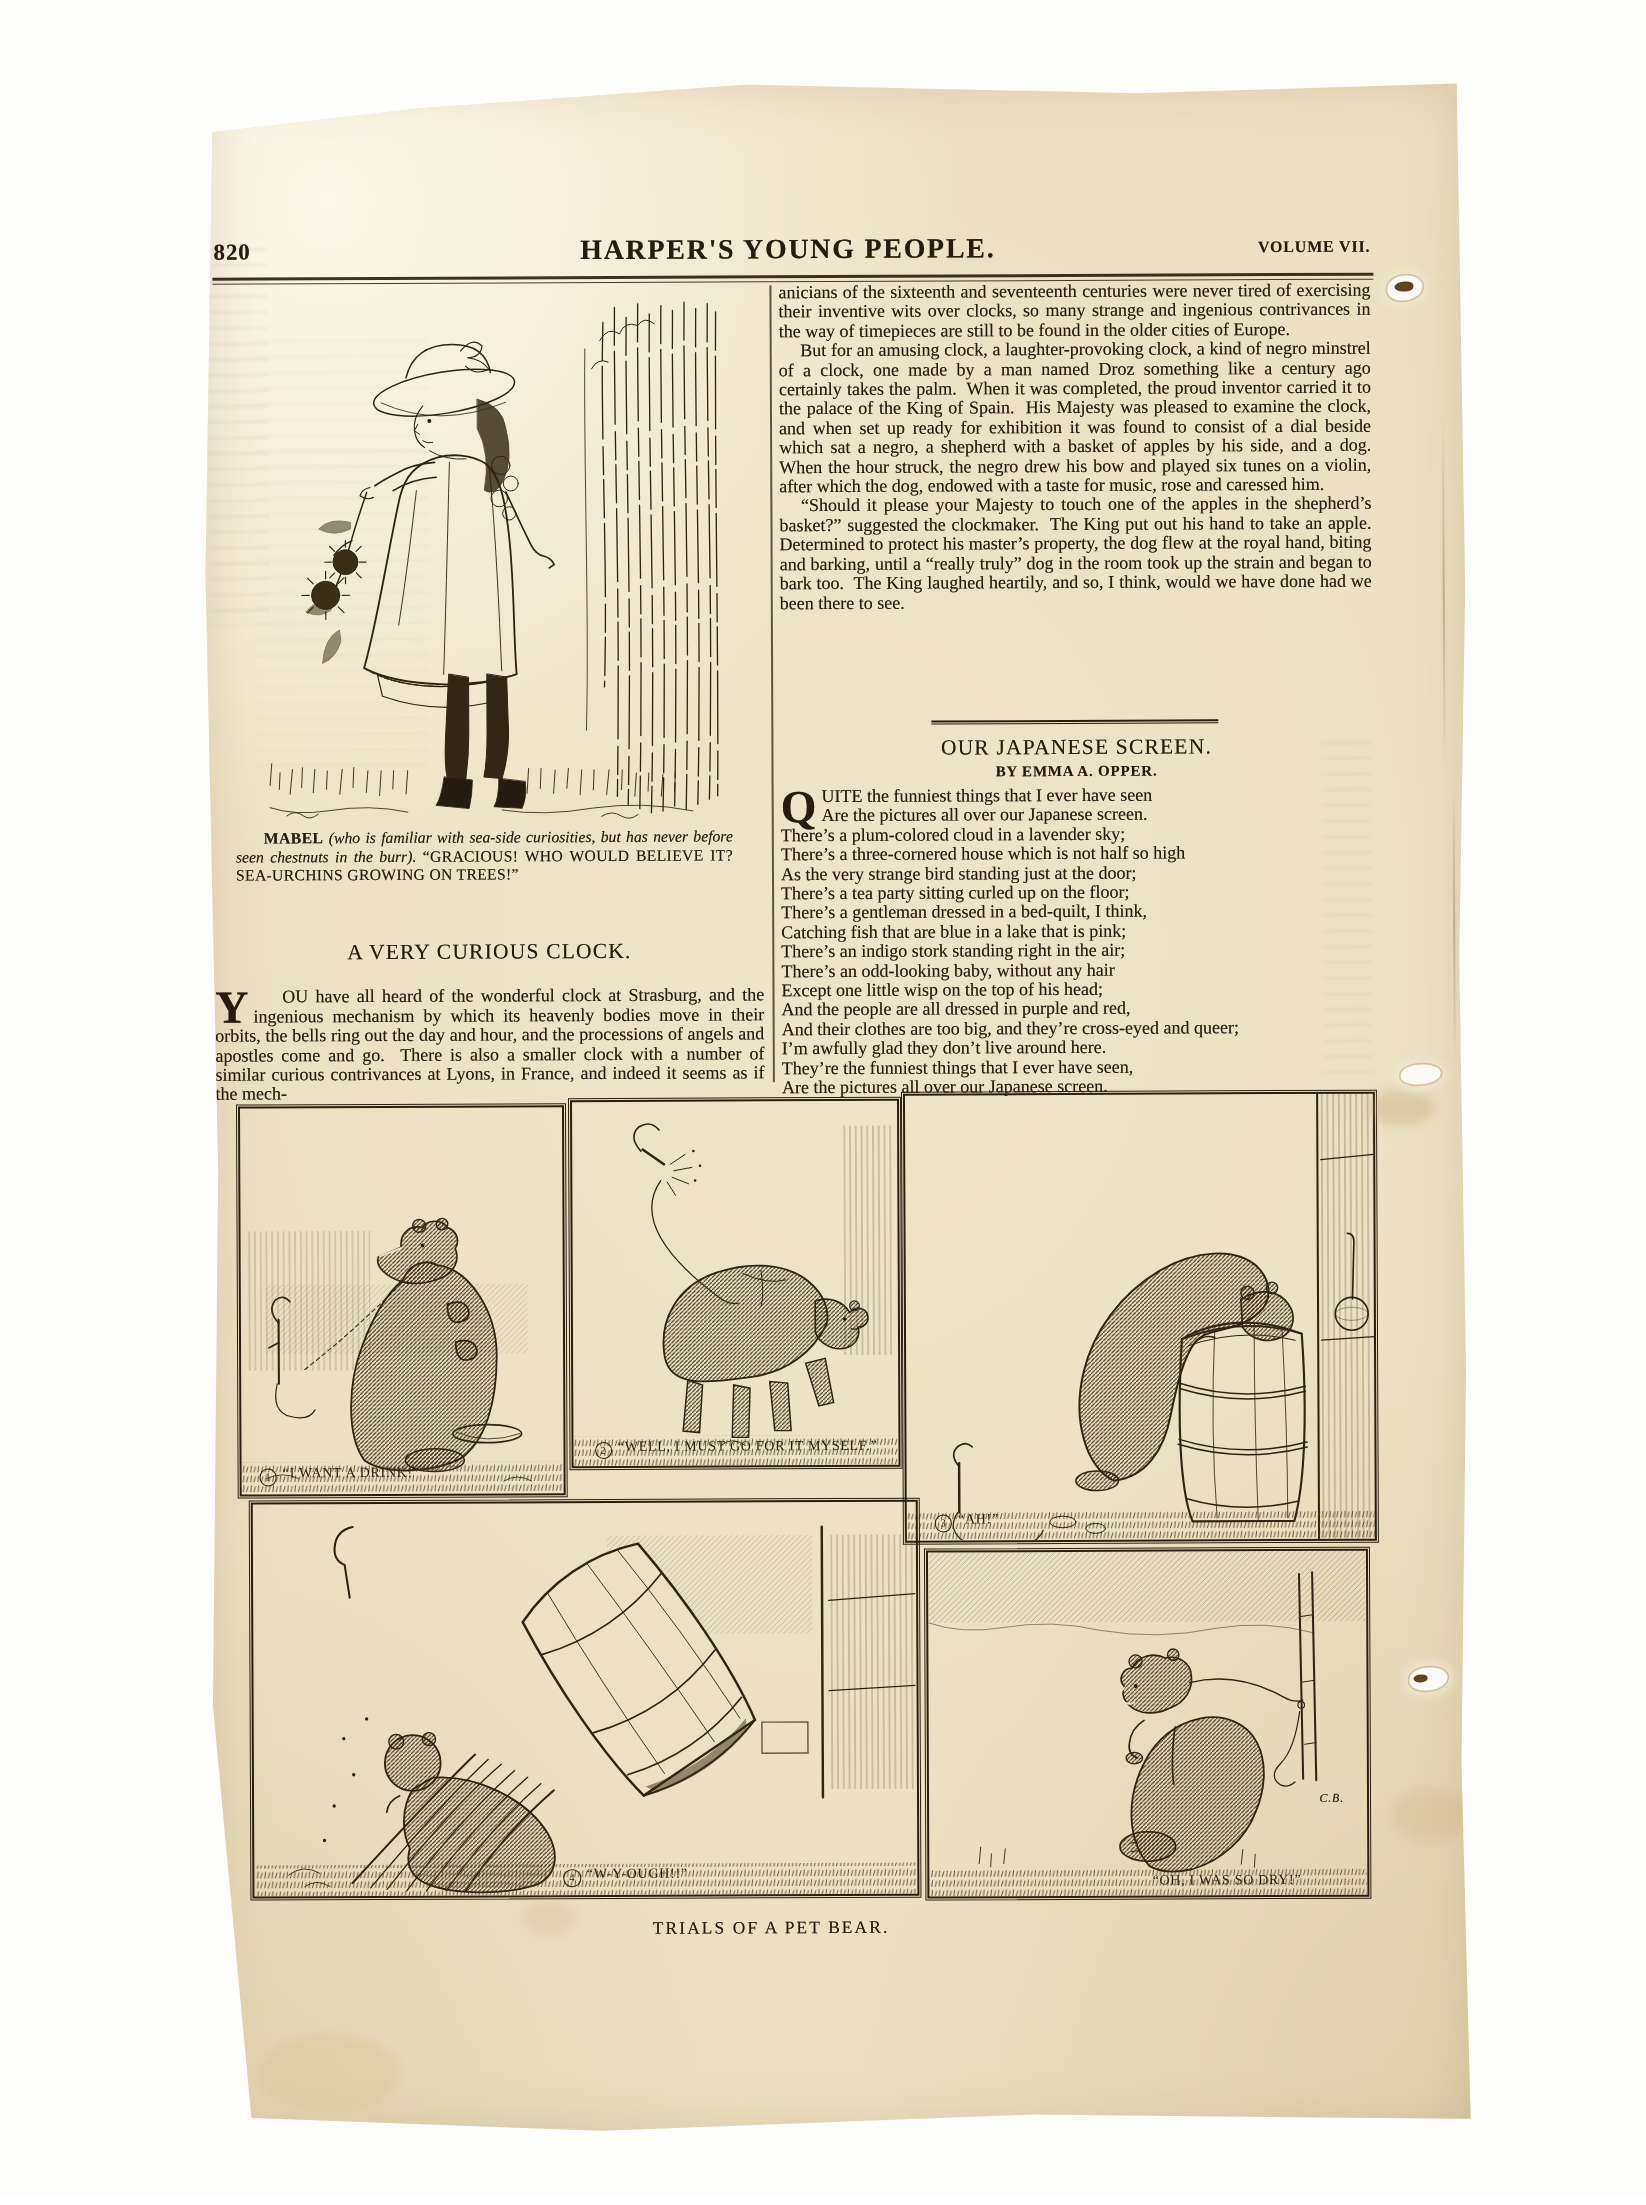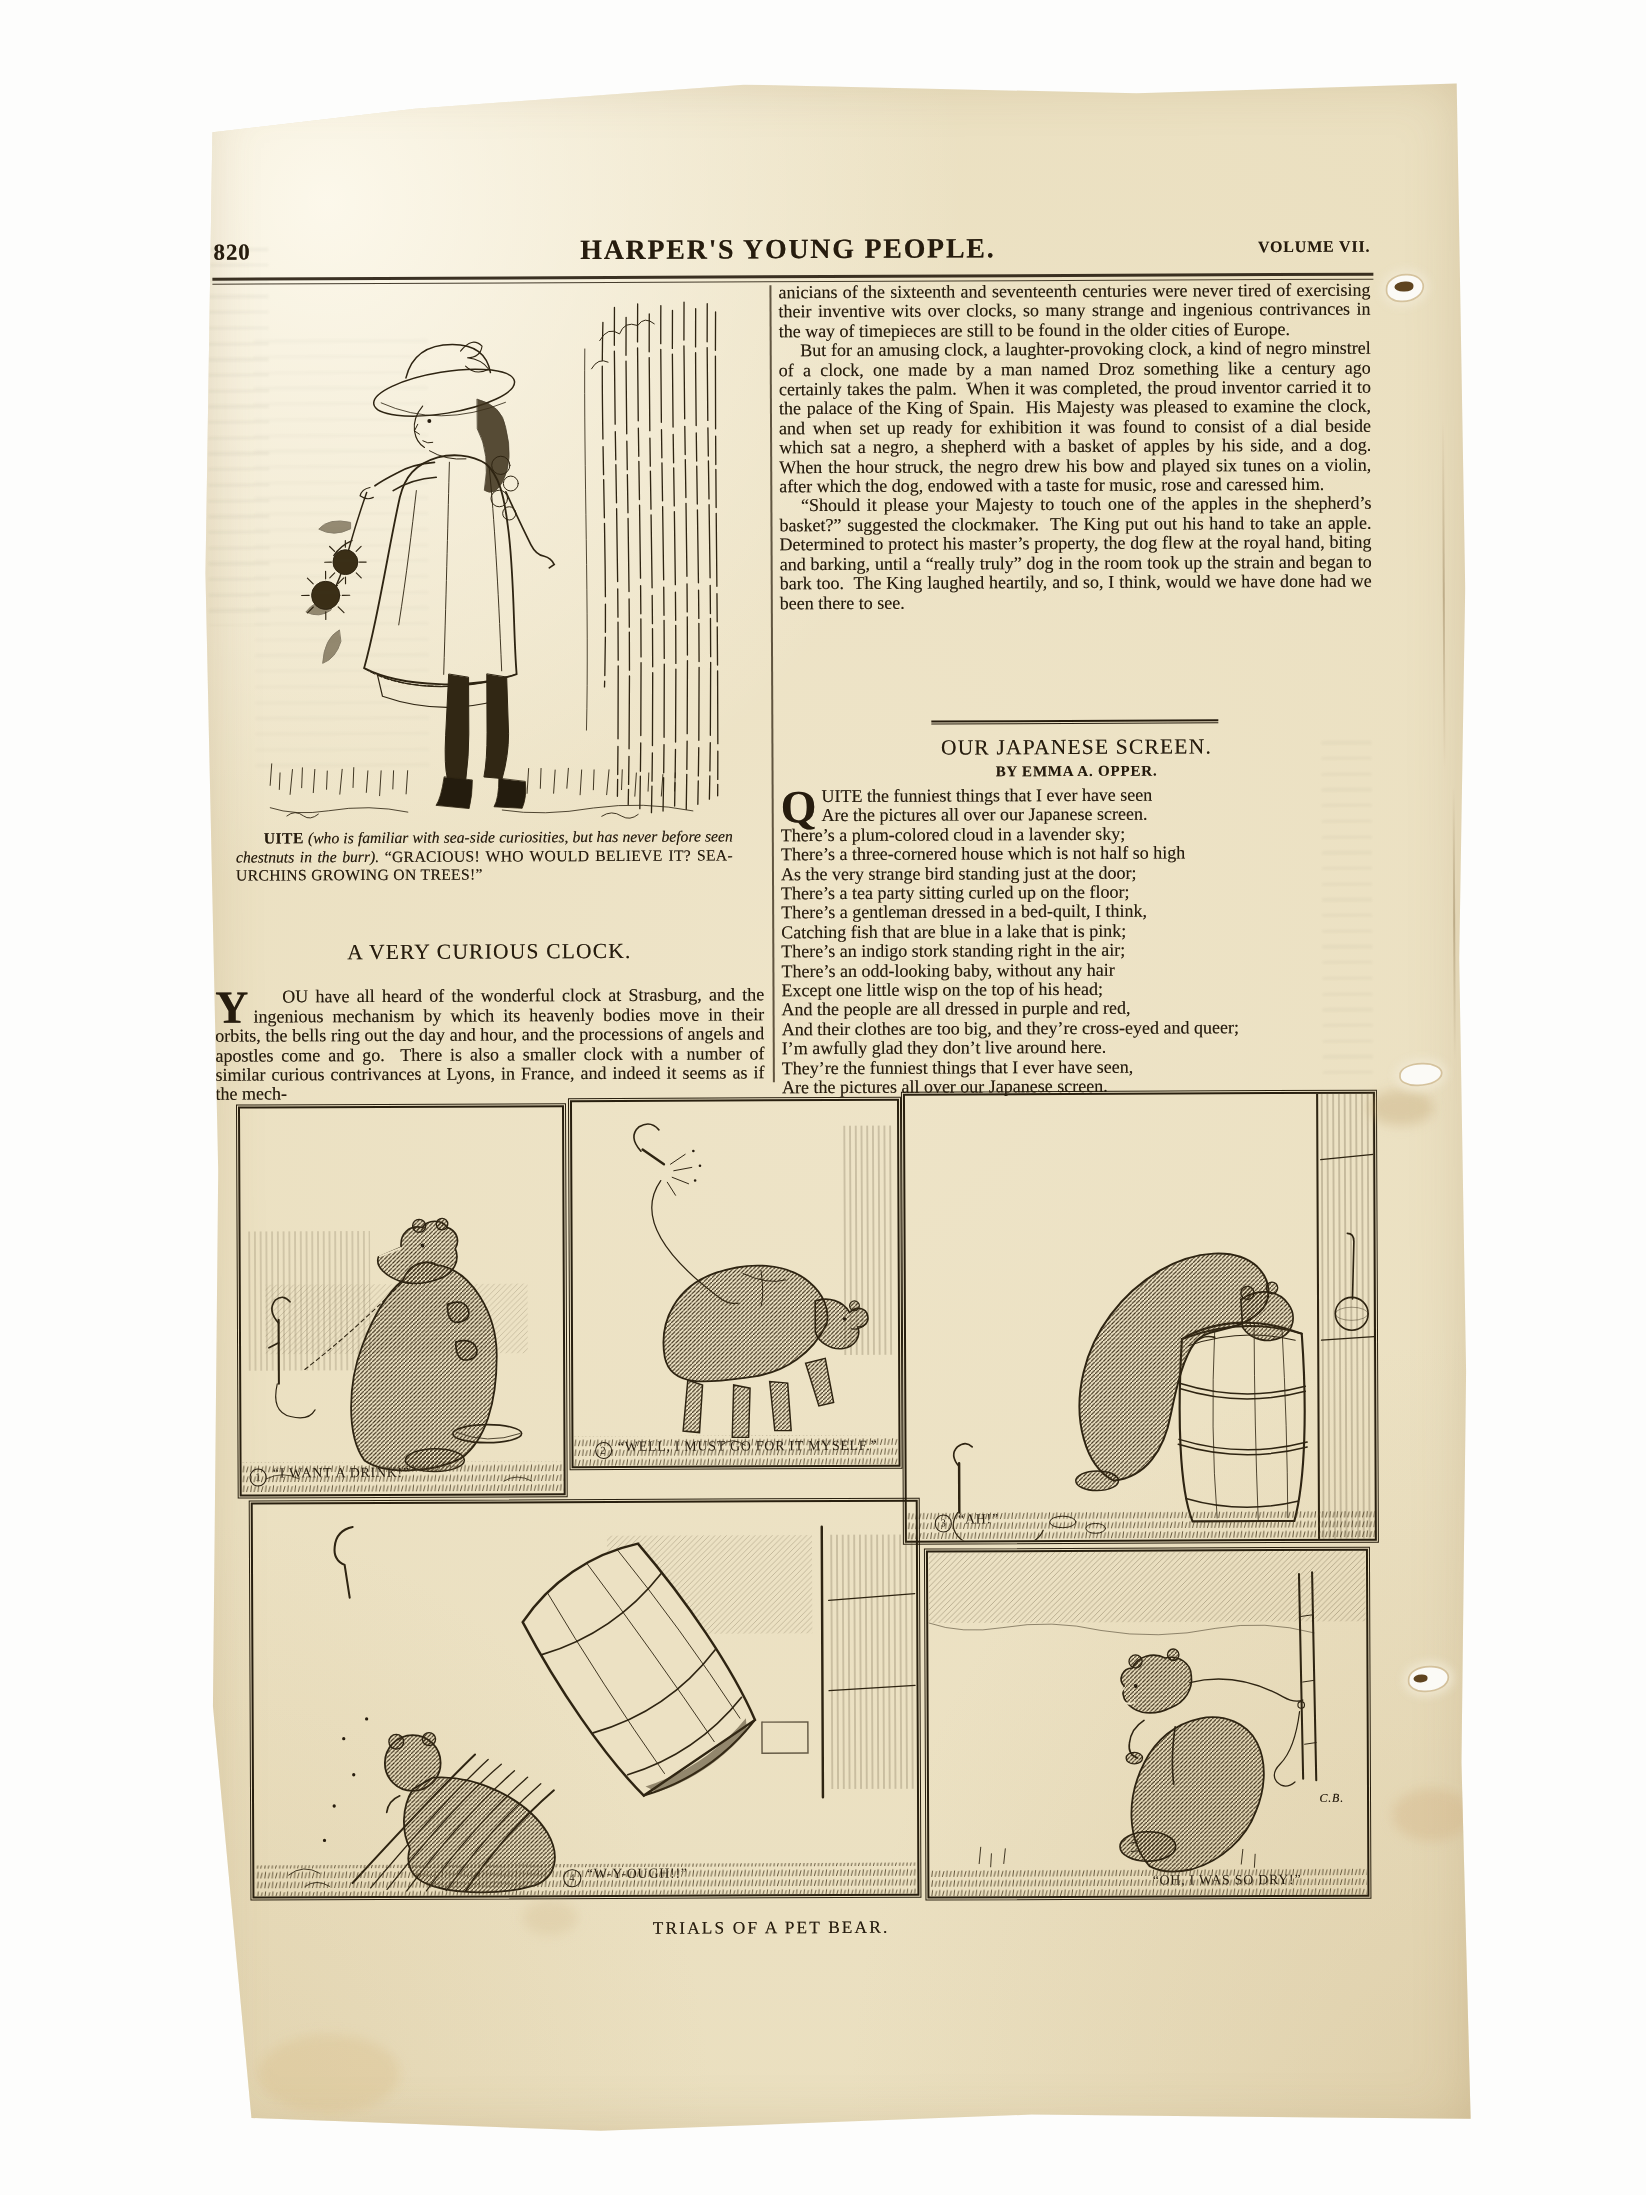--- a/index.html
+++ b/index.html
@@ -139,21 +139,21 @@
         <path stroke-width="1.4" d="M112,298 l0,-8 M125,303 l6,-6 M129,316 l8,0 M125,329 l6,6 M112,334 l0,8 M99,329 l-6,6 M95,316 l-8,0 M99,303 l-6,-6"></path>
         <circle cx="88" cy="356" r="17" fill="#3a2e16" stroke-width="1.2"></circle>
         <path stroke-width="1.4" d="M88,336 l0,-9 M103,342 l7,-7 M108,356 l9,0 M103,370 l7,7 M88,376 l0,9 M73,370 l-7,7 M68,356 l-9,0 M73,342 l-7,-7"></path>
       </g>
       <path fill="#312714" stroke-width="1.2" d="M236,452 l-4,74 q-2,36 2,52 l22,2 q4,-30 4,-56 l0,-68 z M282,452 l0,70 q0,34 -4,54 l22,2 q8,-28 8,-54 l-2,-68 z"></path>
       <path fill="#241c0e" stroke-width="1" d="M230,576 q-4,26 -10,34 l40,4 q4,-16 4,-34 z M296,578 q0,24 -6,34 l34,2 q6,-14 4,-32 z"></path>
     </g>
   </svg>
 
   <div class="abs caption ink" style="left:33px;top:751px;width:497px;">
-    <span class="spk">UITE</span>
+    <span class="spk">MABEL</span>
     <span class="aside">(who is familiar with sea-side curiosities, but has never before seen chestnuts in the burr).</span>
     <span class="cq">“GRACIOUS! WHO WOULD BELIEVE IT?  SEA-URCHINS GROWING ON TREES!”</span>
   </div>
 
   <div class="abs heading ink" style="left:11.6px;top:862px;width:549px;">A VERY CURIOUS CLOCK.</div>
   <div class="abs para ink" style="left:11.6px;top:890px;width:549px;">
     <span class="dropcap">Y</span><span>OU have all heard of the wonderful clock at Strasburg, and the ingenious mechanism by which its heavenly bodies move in their orbits, the bells ring out the day and hour, and the processions of angels and apostles come and go.  There is also a smaller clock with a number of similar curious contrivances at Lyons, in France, and indeed it seems as if the mech-</span>
   </div>
 
   <div class="abs" style="left:578px;top:207px;width:592px;">
@@ -206,21 +206,21 @@
         <circle cx="246" cy="142" r="7" fill="url(#fur)" stroke-width="1.6"></circle>
         <path d="M170,181 l26,-10" stroke="#ece1c3" stroke-width="2.5"></path>
         <circle cx="222" cy="168" r="2.4" fill="#261c0e" stroke="none"></circle>
         <path stroke-width="2" fill="url(#fur)" d="M252,240 q22,-8 26,8 q2,12 -14,14 q-12,0 -12,-22 M262,286 q22,-6 26,10 q0,12 -16,12 q-10,-2 -10,-22"></path>
         <ellipse cx="236" cy="430" rx="36" ry="14" stroke-width="1.8" fill="url(#fur)"></ellipse>
         <path d="M196,214 q-60,60 -120,106" stroke-width="1.3" stroke-dasharray="5 4"></path>
       </g>
       <rect y="432" width="393" height="39" fill="url(#pg)"></rect>
       <path class="ln" d="M30,452 q20,-10 40,0 M320,456 q16,-10 34,0" stroke-width="1"></path>
     </svg>
-    <span class="pcap" style="left:8px;bottom:8.3px;"><span class="circ">1</span><span>“I WANT A DRINK!”</span></span>
+    <span class="pcap" style="left:18px;bottom:8.3px;"><span class="circ">1</span><span>“I WANT A DRINK!”</span></span>
   </div>
 
   <div class="panel" style="left:366px;top:1023px;width:329px;height:368px;">
     <svg viewBox="0 0 397 444">
       <rect x="330" y="30" width="62" height="280" fill="url(#pv)" opacity=".5"></rect>
       <g class="ln" stroke-width="2">
         <path d="M86,58 l26,18" stroke-width="3"></path>
         <path d="M84,60 q-16,-18 -2,-30 q14,-8 24,4"></path>
         <path d="M120,76 l18,-12 M124,84 l22,-4 M122,92 l20,8 M116,98 l10,16" stroke-width="1.2"></path>
         <circle cx="148" cy="60" r="1.6" fill="#261c0e" stroke="none"></circle>

